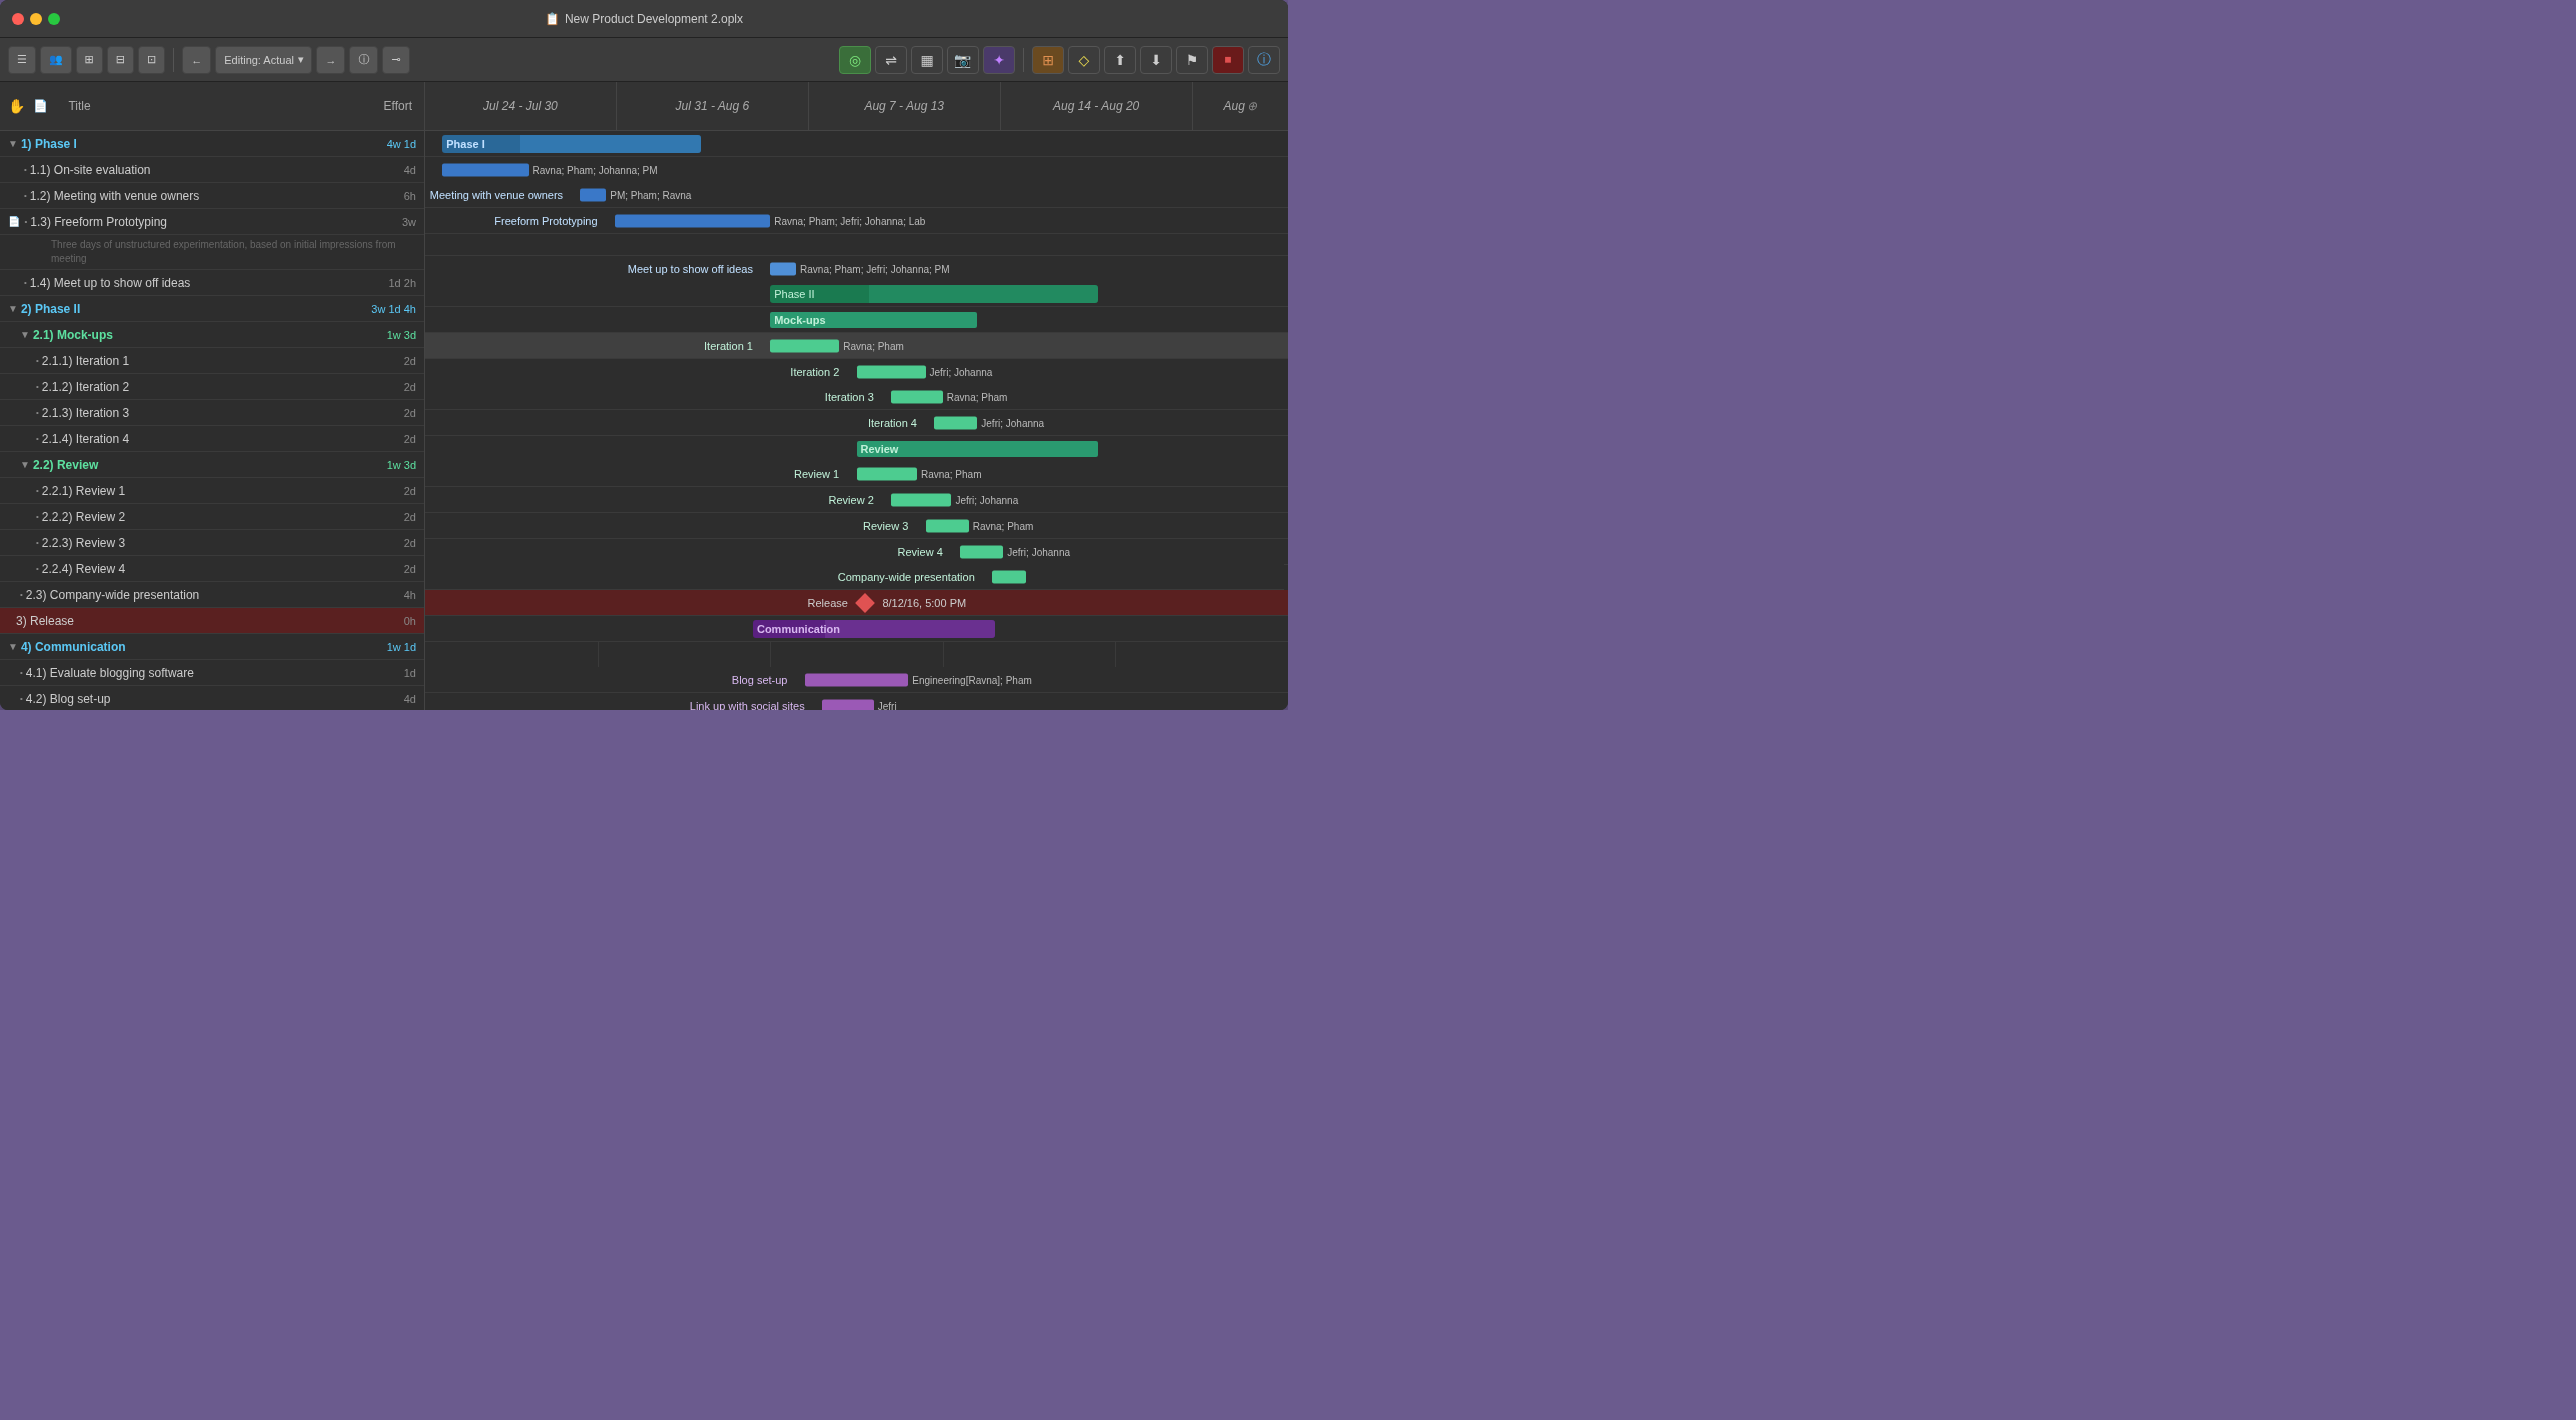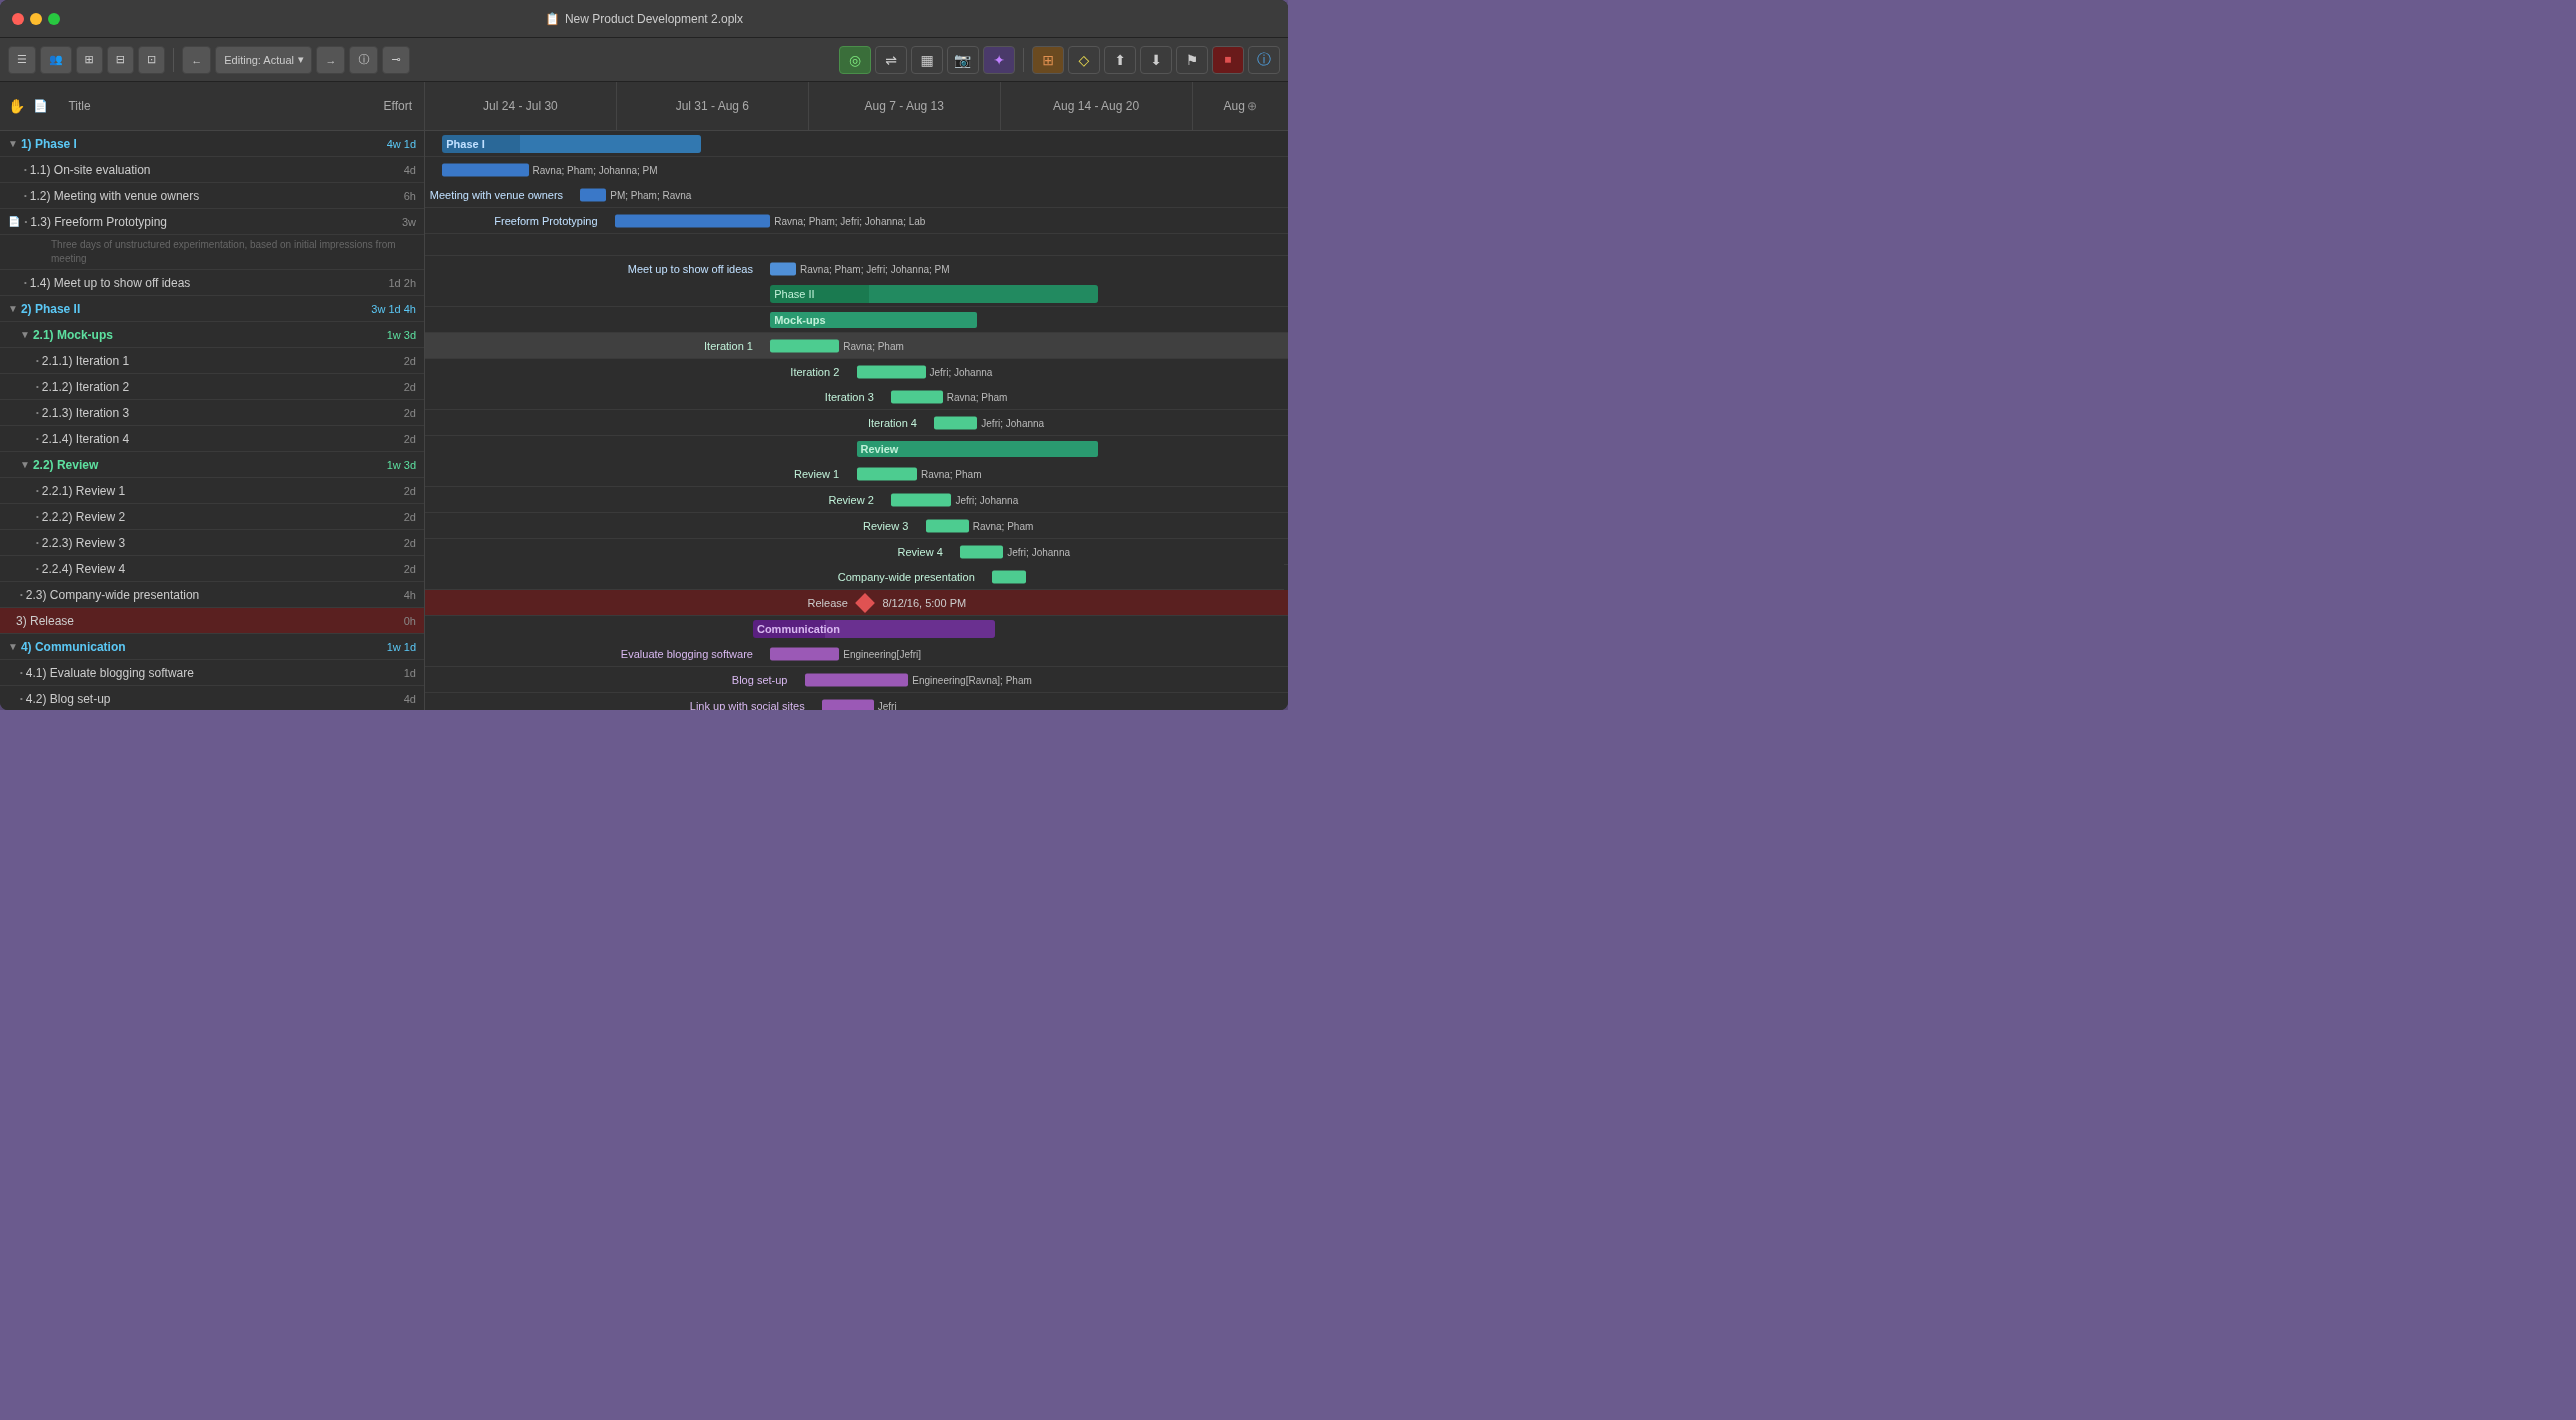--- a/index.html
+++ b/index.html
@@ -168,20 +168,21 @@
       display: flex;
     }
     .week-header {
       flex: 1;
       border-right: 1px solid #444;
       display: flex;
       align-items: center;
       justify-content: center;
       color: #aaa;
       font-size: 12px;
+      font-style: italic;
     }
     .body-area {
       display: flex;
       flex: 1;
       overflow-y: auto;
       overflow-x: hidden;
     }
     .task-list {
       width: 425px;
       flex-shrink: 0;
@@ -562,25 +563,20 @@
           <div style="position: absolute; left: 0px; right: 0px; top: 459px; height: 26px; background: rgb(90, 32, 32); border-bottom: 1px solid rgb(58, 58, 58);">
             <div style="position: absolute; left: calc(51% - 7px); top: 50%; margin-top: -7px; width: 14px; height: 14px; background: rgb(224, 82, 82); transform: rotate(45deg);"></div>
             <span style="position: absolute; right: calc(51%); top: 50%; transform: translateY(-50%); color: rgb(204, 204, 204); font-size: 11px; white-space: nowrap;">Release</span>
             <span style="position: absolute; left: calc(53%); top: 50%; transform: translateY(-50%); color: rgb(204, 204, 204); font-size: 11px; white-space: nowrap;">8/12/16, 5:00 PM</span>
           </div>
           <div style="position: absolute; left: 0px; right: 0px; top: 485px; height: 26px; background: rgb(45, 45, 45); border-bottom: 1px solid rgb(58, 58, 58);">
             <div style="position: absolute; left: 38%; width: 28%; height: 18px; top: 50%; transform: translateY(-50%); background: rgb(90, 32, 128); border-radius: 3px;"></div>
             <div style="position: absolute; left: calc(46.4%); width: 19.6%; height: 18px; top: 50%; transform: translateY(-50%); background: rgb(122, 64, 160); border-radius: 0px 3px 3px 0px; opacity: 0.5;"></div>
             <span style="position: absolute; color: rgb(216, 184, 240); font-size: 11px; white-space: nowrap; top: 50%; transform: translateY(-50%); font-weight: bold; left: calc(38% + 4px);">Communication</span>
           </div>
-          <div style="position: absolute; left: 0px; right: 0px; top: 510px; height: 26px; background: rgb(45, 45, 45); border-bottom: 1px solid rgb(58, 58, 58);">
-            <div style="position: absolute; left: 40%; width: 8%; height: 13px; top: 50%; transform: translateY(-50%); background: rgb(155, 89, 182); border-radius: 2px;"></div>
-            <span style="position: absolute; color: rgb(216, 184, 240); font-size: 11px; white-space: nowrap; top: 50%; transform: translateY(-50%); font-weight: normal; right: calc(62%);">Evaluate blogging software</span>
-            <span style="position: absolute; left: calc(48% + 4px); color: rgb(187, 187, 187); font-size: 10px; white-space: nowrap; top: 50%; transform: translateY(-50%);">Engineering[Jefri]</span>
-          </div>
           <div style="position: absolute; left: 0px; right: 0px; top: 562px; height: 26px; background: rgb(45, 45, 45); border-bottom: 1px solid rgb(58, 58, 58);">
             <div style="position: absolute; left: 46%; width: 6%; height: 13px; top: 50%; transform: translateY(-50%); background: rgb(155, 89, 182); border-radius: 2px;"></div>
             <span style="position: absolute; color: rgb(216, 184, 240); font-size: 11px; white-space: nowrap; top: 50%; transform: translateY(-50%); font-weight: normal; right: calc(56%);">Link up with social sites</span>
             <span style="position: absolute; left: calc(52% + 4px); color: rgb(187, 187, 187); font-size: 10px; white-space: nowrap; top: 50%; transform: translateY(-50%);">Jefri</span>
           </div>
           <div style="position: absolute; left: 0px; right: 0px; top: 536px; height: 26px; background: rgb(45, 45, 45); border-bottom: 1px solid rgb(58, 58, 58);">
             <div style="position: absolute; left: 44%; width: 12%; height: 13px; top: 50%; transform: translateY(-50%); background: rgb(155, 89, 182); border-radius: 2px;"></div>
             <span style="position: absolute; color: rgb(216, 184, 240); font-size: 11px; white-space: nowrap; top: 50%; transform: translateY(-50%); font-weight: normal; right: calc(58%);">Blog set-up</span>
             <span style="position: absolute; left: calc(56% + 4px); color: rgb(187, 187, 187); font-size: 10px; white-space: nowrap; top: 50%; transform: translateY(-50%);">Engineering[Ravna]; Pham</span>
           </div>

